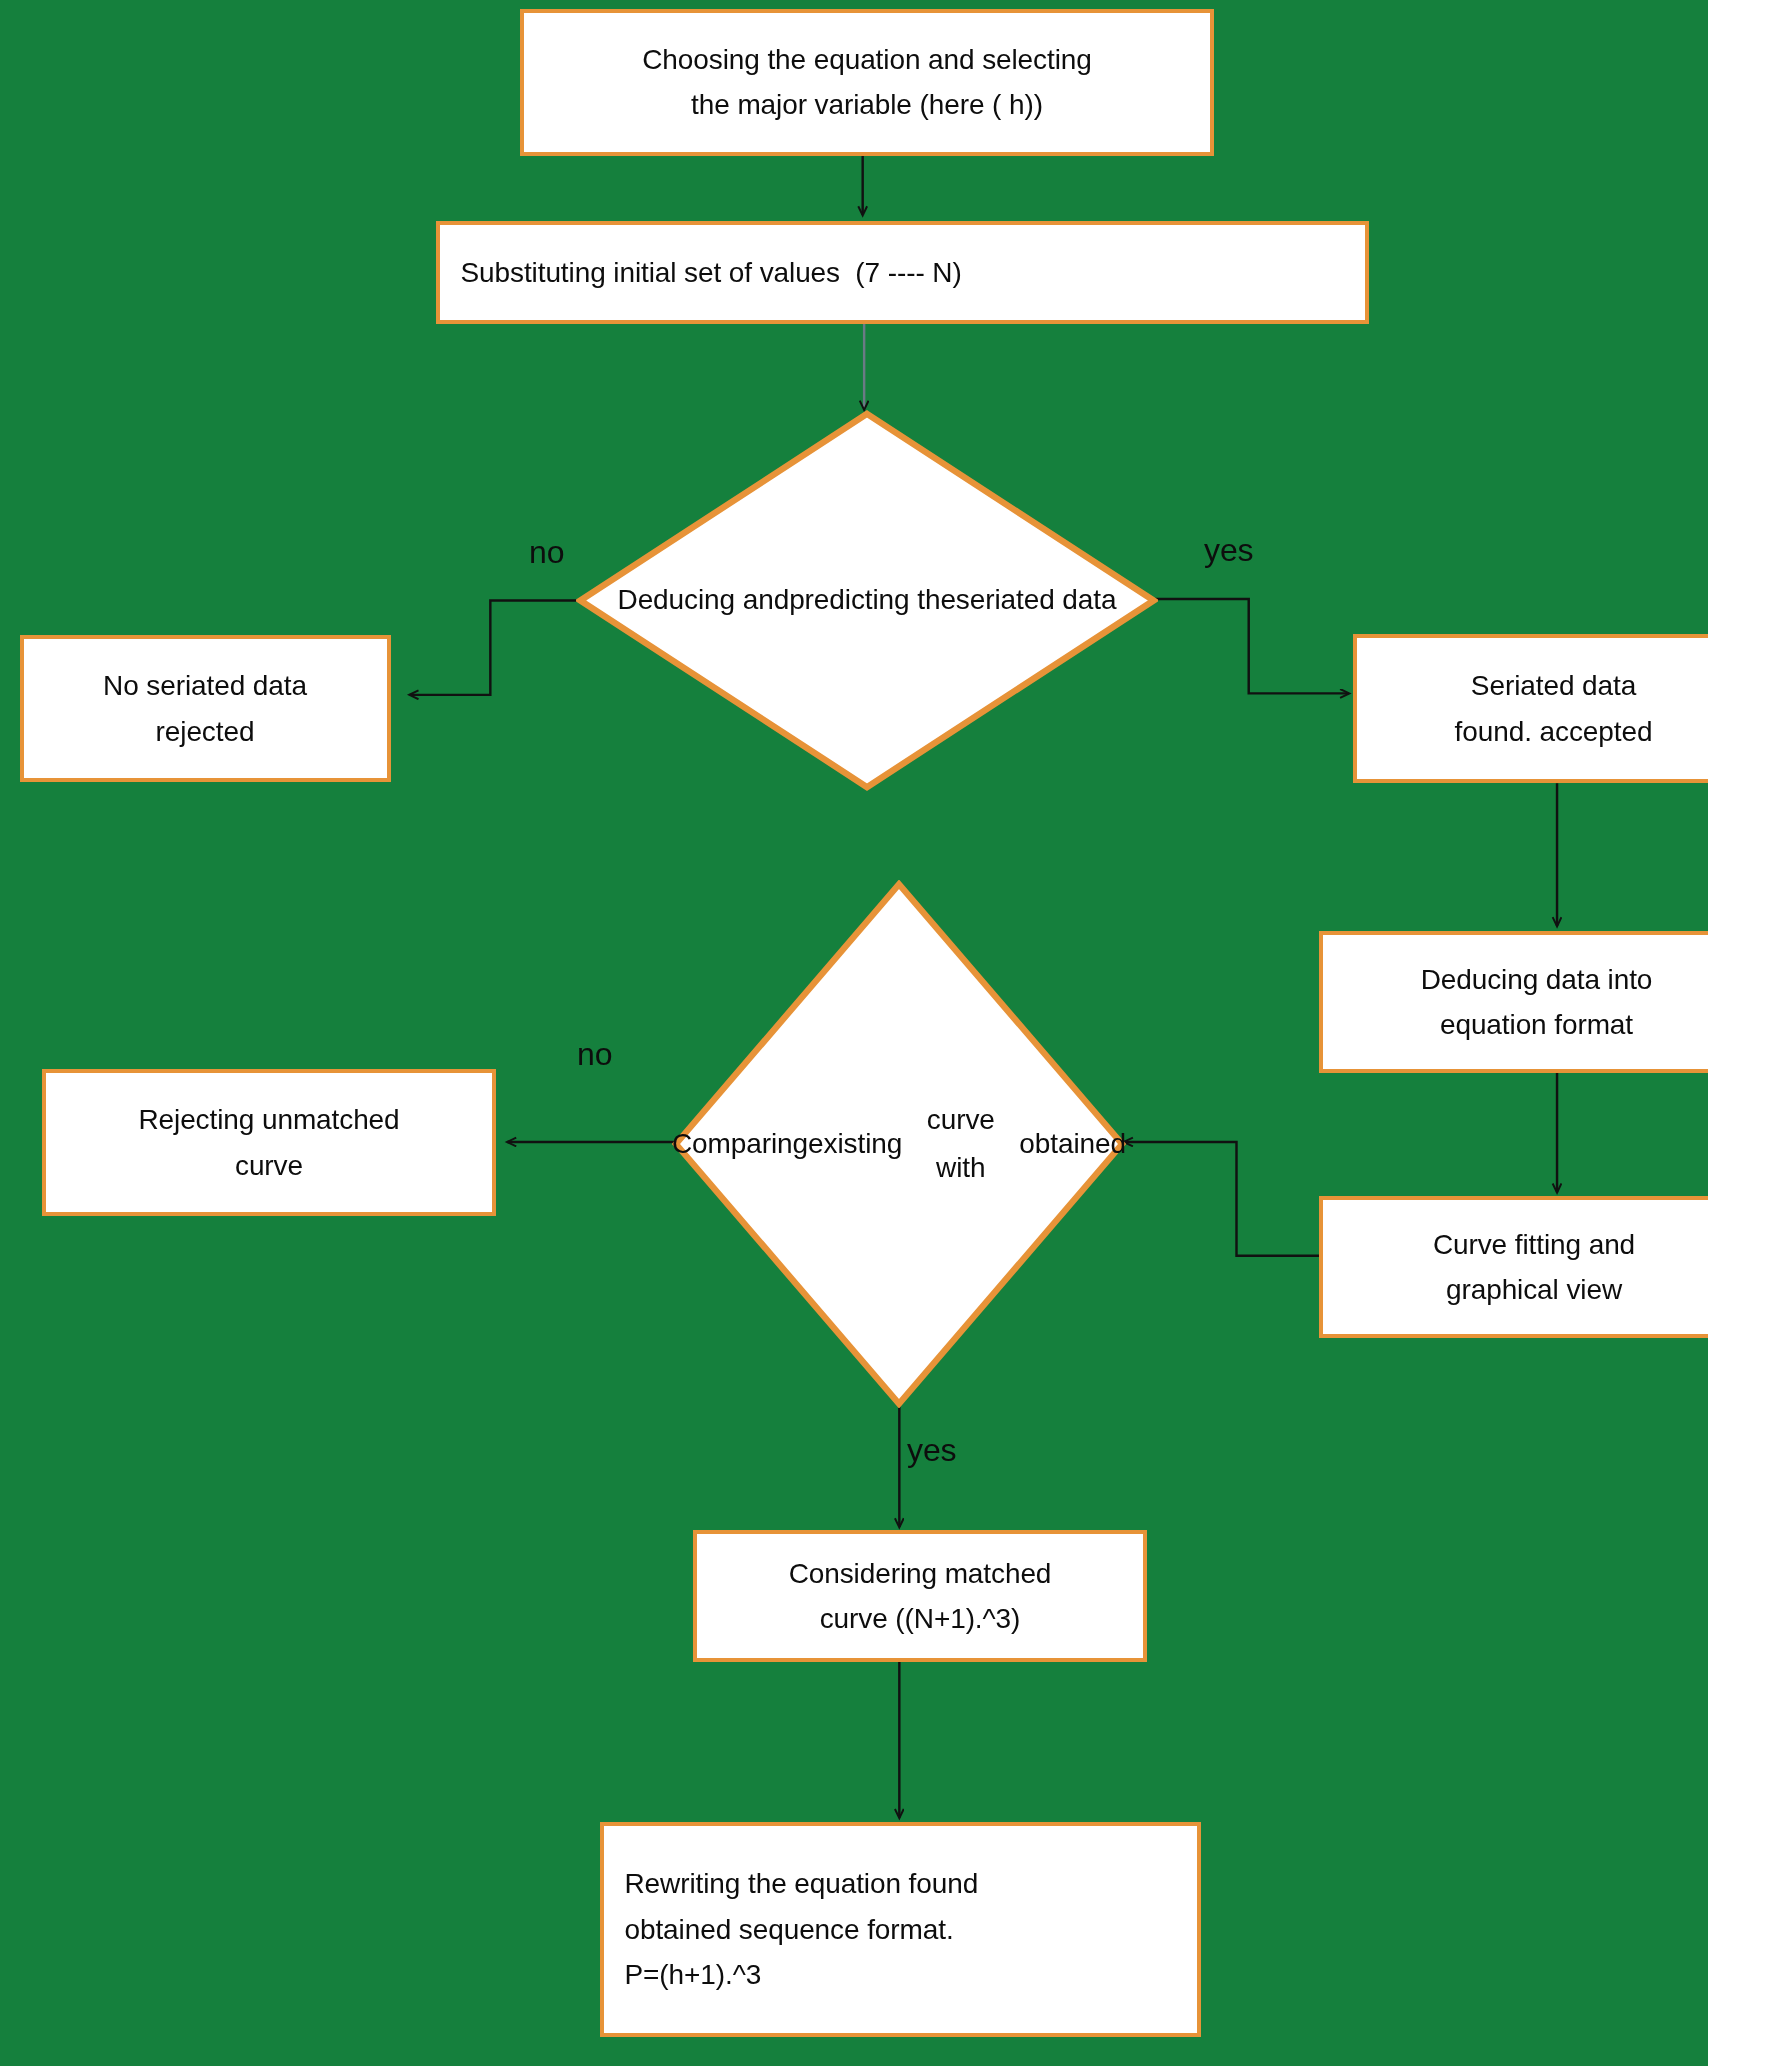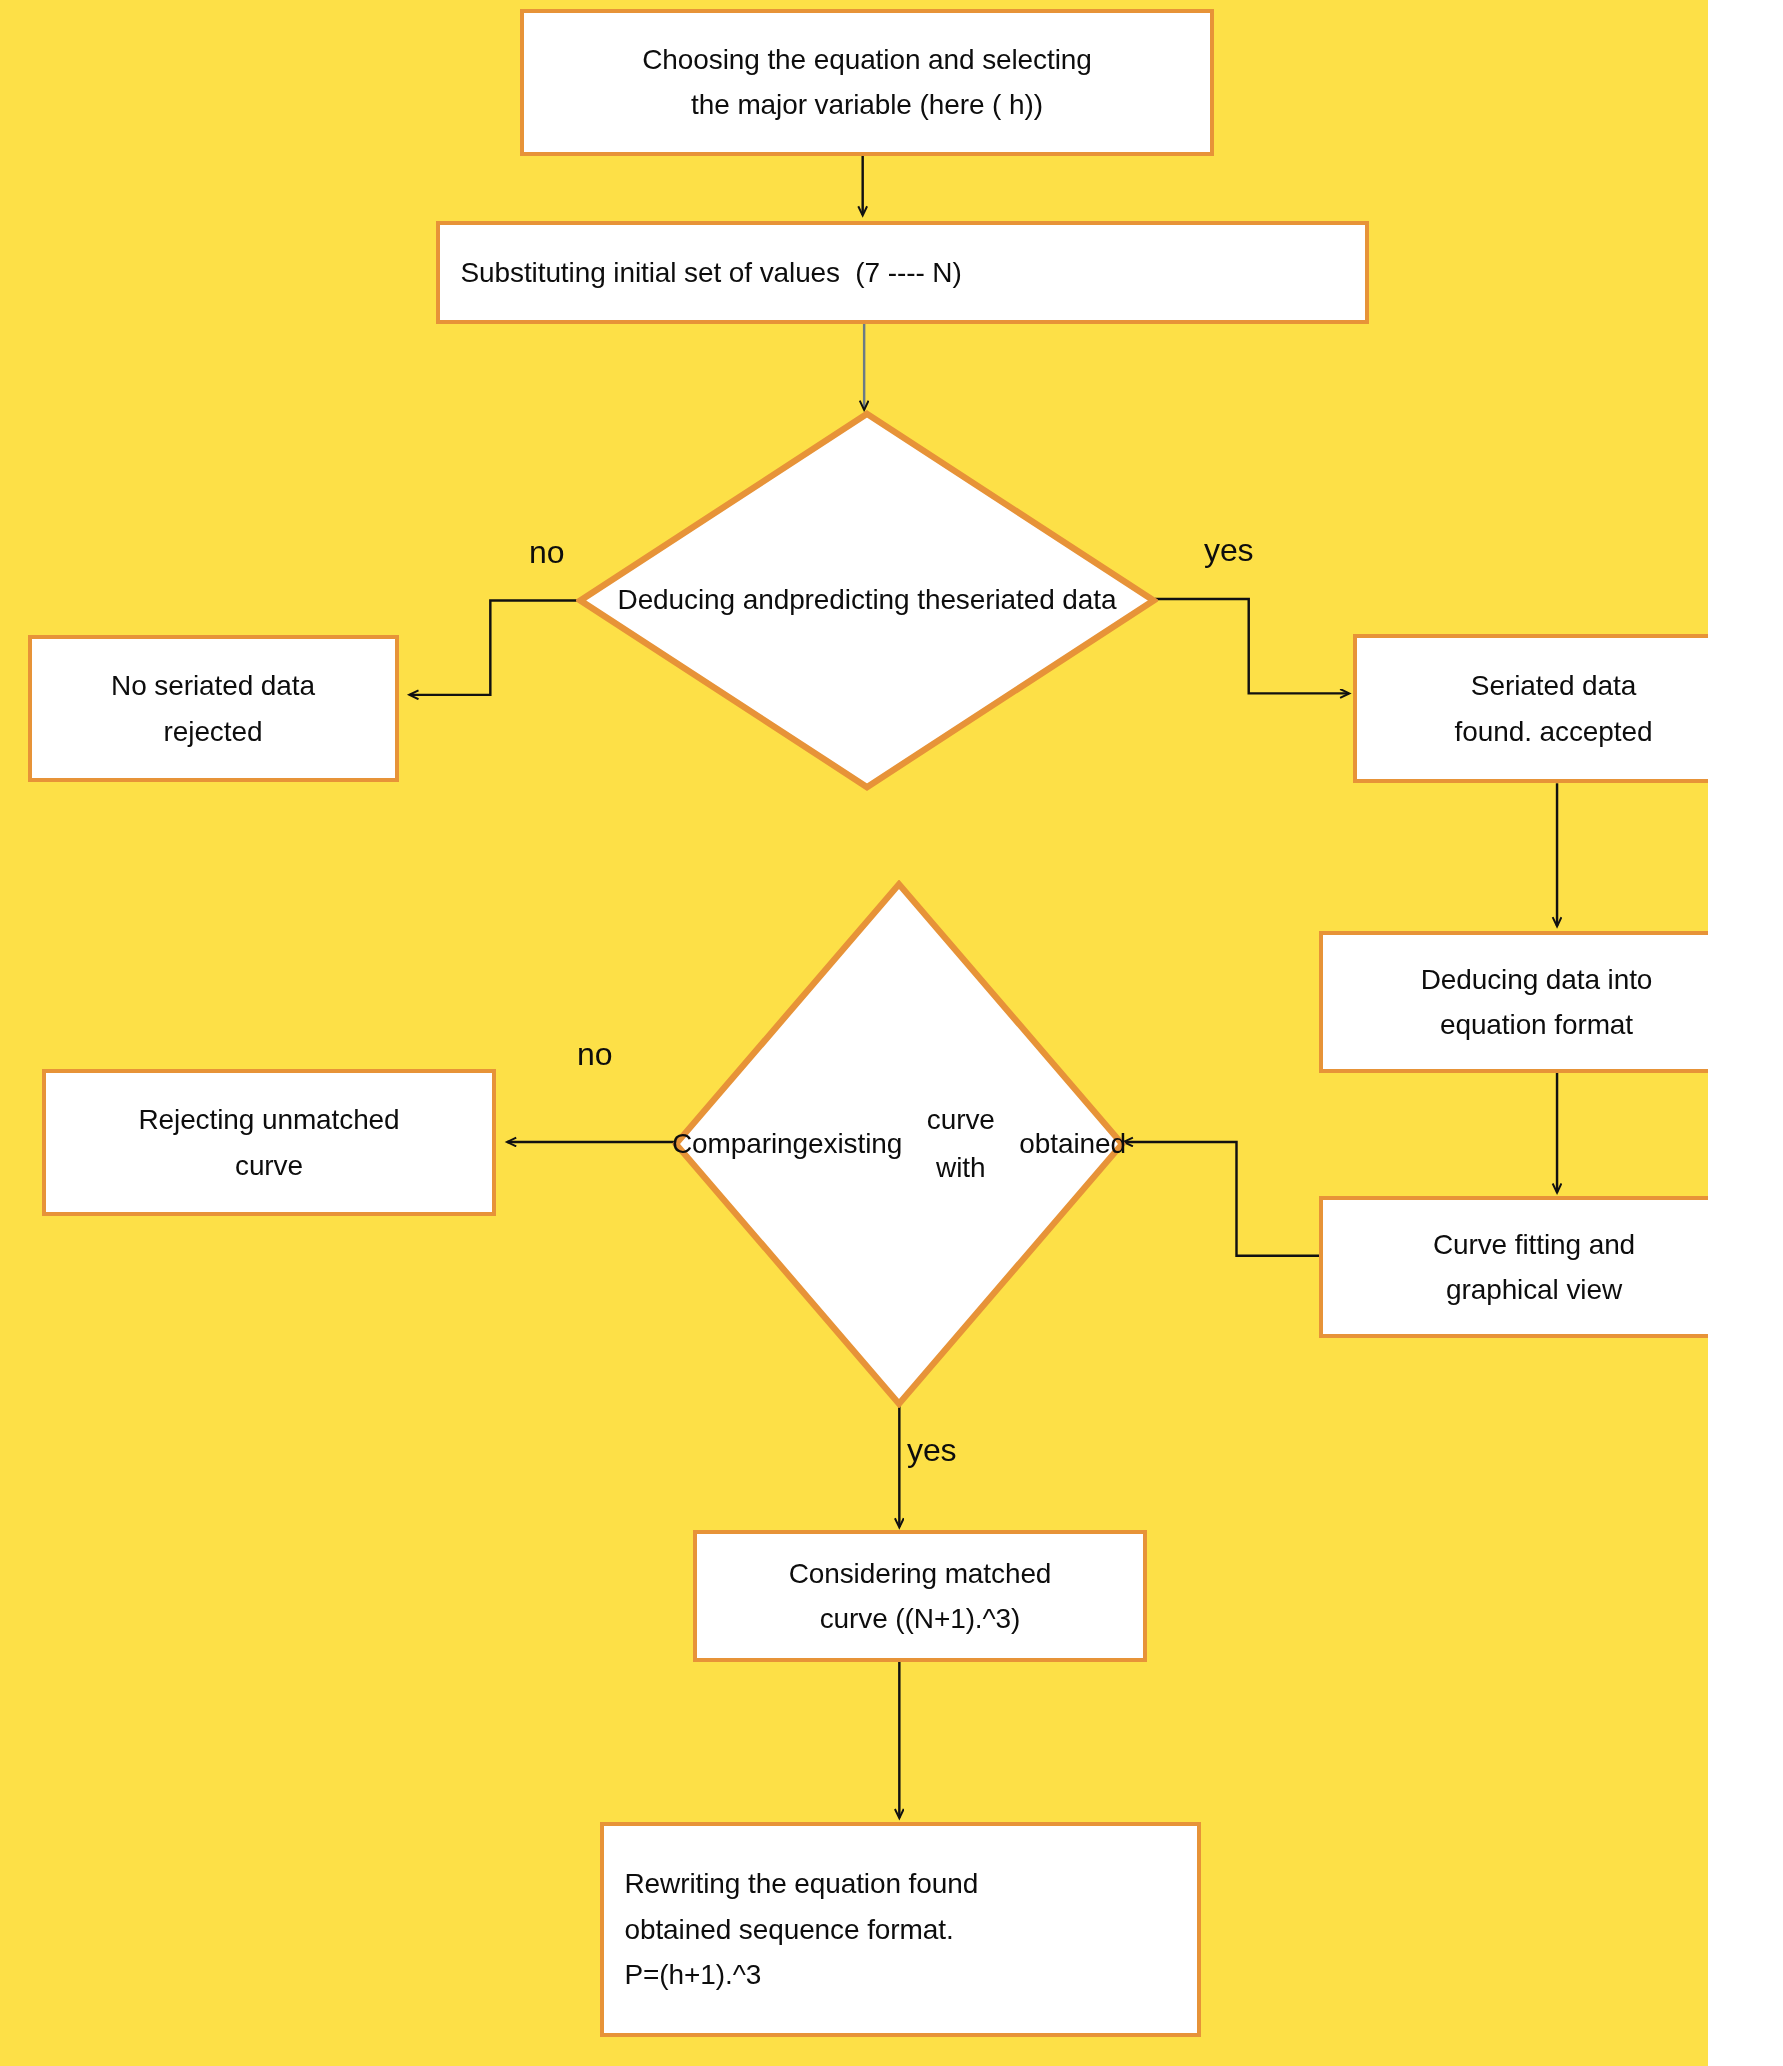--- a/index.html
+++ b/index.html
@@ -1,21 +1,21 @@
 <!DOCTYPE html>
 <html style="font-size:7.8px"><head>
 <meta charset="utf-8">
 <style>
   html,body{margin:0;padding:0;background:#ffffff;}
   body{font-family:"Liberation Sans", sans-serif;}
   #stage{
     position:relative;
     width:1708px;
     height:2066px;
-    background:#fde047;
+    background:#15803d;
     overflow:hidden;
   }
   svg.edges{
     position:absolute;
     left:0; top:0;
     width:1784px;
     height:2066px;
     pointer-events:none;
   }
   .node-box{
@@ -116,21 +116,21 @@
     <div class="diamond-label">
       <span class="ln">Deducing and</span>
       <span class="ln">predicting the</span>
       <span class="ln">seriated data</span>
     </div>
   </div>
 
   <div class="edge-label" style="left:529px; top:534px;">no</div>
   <div class="edge-label" style="left:1204px; top:532px;">yes</div>
 
-  <div class="node-box" style="left:19.5px; top:635px; width:371px; height:147px;margin-left:8px;">
+  <div class="node-box" style="left:19.5px; top:635px; width:371px; height:147px;">
     <span class="ln">No seriated data</span>
     <span class="ln">rejected</span>
   </div>
 
   <div class="node-box" style="left:1353px; top:634px; width:401px; height:149px;">
     <span class="ln">Seriated data</span>
     <span class="ln">found. accepted</span>
   </div>
 
   <div class="node-box" style="left:1319px; top:1196px; width:430px; height:142px;">

